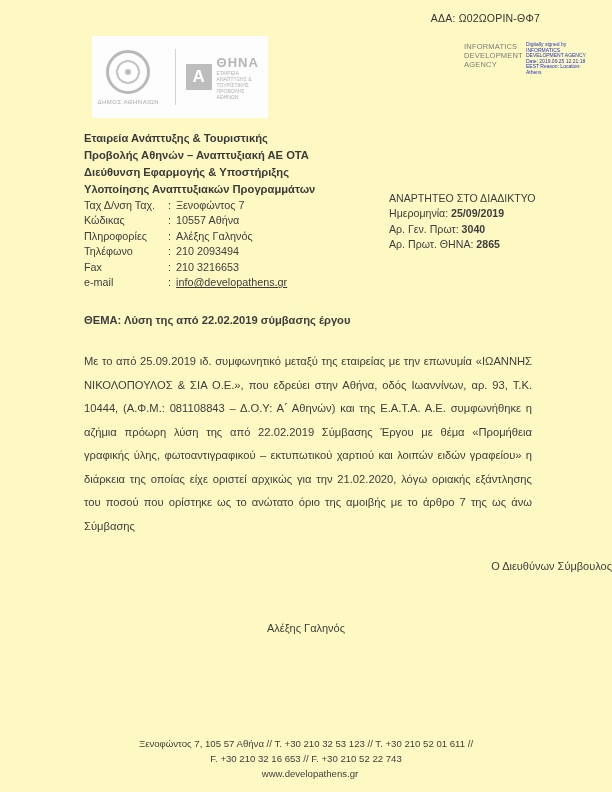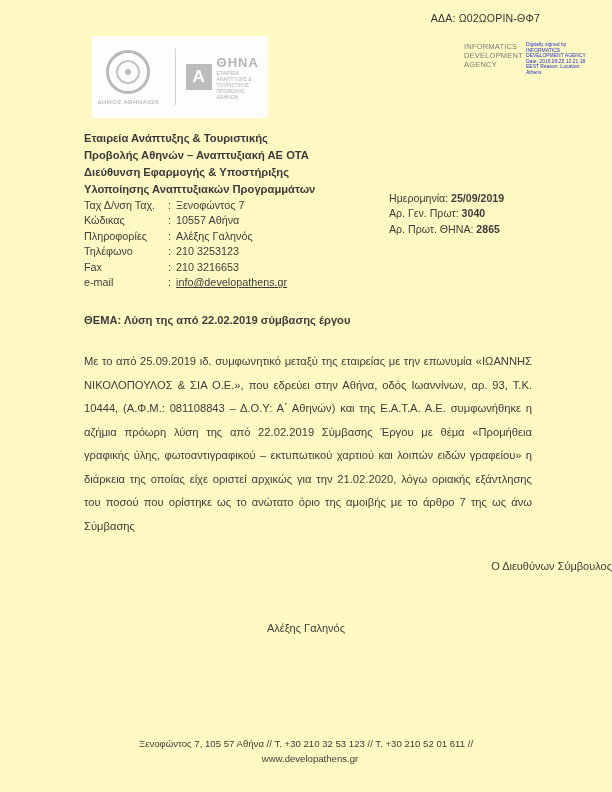--- a/index.html
+++ b/index.html
@@ -108,51 +108,53 @@
       <span class="c-val">10557 Αθήνα</span>
     </div>
     <div class="c-row">
       <span class="c-lbl">Πληροφορίες</span>
       <span class="c-colon">:</span>
       <span class="c-val">Αλέξης Γαληνός</span>
     </div>
     <div class="c-row">
       <span class="c-lbl">Τηλέφωνο</span>
       <span class="c-colon">:</span>
-      <span class="c-val">210 3253123</span>
+      <span class="c-val">210 2093494</span>
     </div>
     <div class="c-row">
       <span class="c-lbl">Fax</span>
       <span class="c-colon">:</span>
       <span class="c-val">210 3216653</span>
     </div>
     <div class="c-row">
       <span class="c-lbl">e-mail</span>
       <span class="c-colon">:</span>
       <a class="email-link">info@developathens.gr</a>
     </div>
   </div>
 
   <div class="abs meta">
+    <div>ΑΝΑΡΤΗΤΕΟ ΣΤΟ ΔΙΑΔΙΚΤΥΟ</div>
     <div>
       <span>Ημερομηνία: </span><span class="val">25/09/2019</span>
     </div>
     <div>
       <span>Αρ. Γεν. Πρωτ: </span><span class="val">3040</span>
     </div>
     <div>
       <span>Αρ. Πρωτ. ΘΗΝΑ: </span><span class="val">2865</span>
     </div>
   </div>
 
   <div class="abs subject">ΘΕΜΑ: Λύση της από 22.02.2019 σύμβασης έργου</div>
 
   <div class="abs bodytext">Με το από 25.09.2019 ιδ. συμφωνητικό μεταξύ της εταιρείας με την επωνυμία «ΙΩΑΝΝΗΣ ΝΙΚΟΛΟΠΟΥΛΟΣ &amp; ΣΙΑ Ο.Ε.», που εδρεύει στην Αθήνα, οδός Ιωαννίνων, αρ. 93, Τ.Κ. 10444, (Α.Φ.Μ.: 081108843  –  Δ.Ο.Υ: Α΄ Αθηνών) και της Ε.Α.Τ.Α.  Α.Ε.  συμφωνήθηκε η αζήμια πρόωρη λύση της από 22.02.2019 Σύμβασης Έργου με θέμα «Προμήθεια γραφικής ύλης, φωτοαντιγραφικού – εκτυπωτικού χαρτιού και λοιπών ειδών γραφείου»  η διάρκεια της οποίας είχε οριστεί αρχικώς για την 21.02.2020, λόγω οριακής εξάντλησης του ποσού που ορίστηκε ως το ανώτατο όριο της αμοιβής με το άρθρο 7 της ως άνω Σύμβασης</div>
 
   <div class="abs sig-title">Ο Διευθύνων Σύμβουλος</div>
   <div class="abs sig-name">Αλέξης Γαληνός</div>
 
   <div class="abs footer">
     <div>Ξενοφώντος 7, 105 57 Αθήνα //  Τ. +30 210 32 53 123 // Τ. +30 210 52 01 611  //</div>
+    <div>F. +30 210 32 16 653 // F. +30 210 52 22 743</div>
     <div><a class="site-link">www.developathens.gr</a></div>
   </div>
 
 </div>
 
 </body></html>

